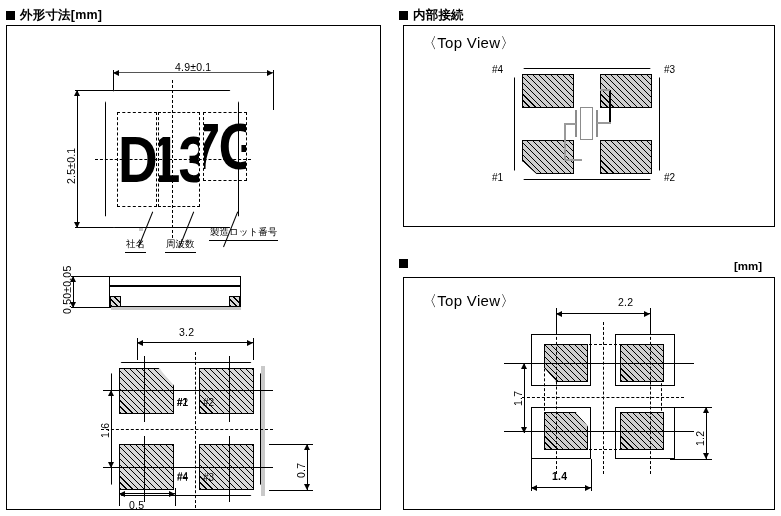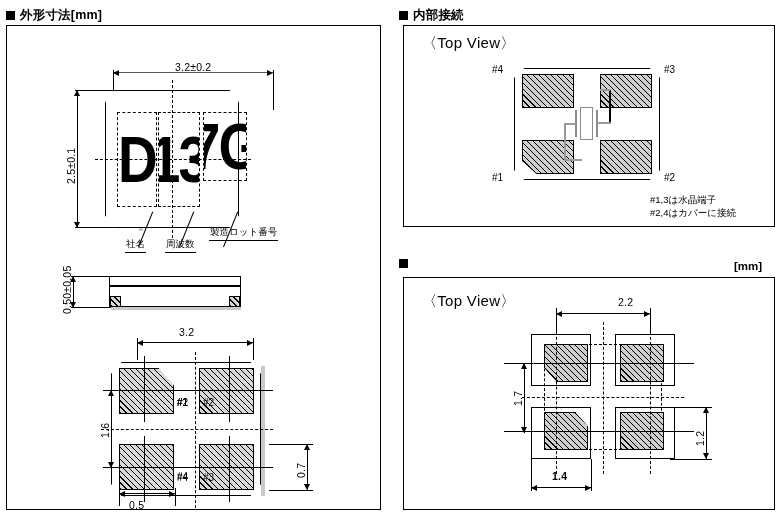--- a/index.html
+++ b/index.html
@@ -87,21 +87,21 @@
 </head>
 <body>
 
 <div class="abs sec-head" style="left:6px;top:7px;">
   <span class="sq"></span>
   <span>外形寸法[mm]</span>
 </div>
 
 <div class="abs frame" style="left:6px;top:25px;width:375px;height:485px;">
 
-  <div class="dim-txt" style="left:168px;top:35px;">3.2±0.2</div>
+  <div class="dim-txt" style="left:168px;top:35px;">4.9±0.1</div>
   <div class="ln hln thin" style="left:106px;top:46px;width:160px;"></div>
   <div class="arr arr-l" style="left:106px;top:44px;"></div>
   <div class="arr arr-r" style="left:260px;top:44px;"></div>
   <div class="ln vln" style="left:106px;top:44px;height:40px;"></div>
   <div class="ln vln" style="left:266px;top:44px;height:40px;"></div>
 
   <div class="dim-txt vert" style="left:58px;top:158px;transform:rotate(-90deg);">2.5±0.1</div>
   <div class="ln vln" style="left:70px;top:64px;height:138px;"></div>
   <div class="arr arr-u" style="left:67px;top:64px;"></div>
   <div class="arr arr-d" style="left:67px;top:196px;"></div>
@@ -228,24 +228,20 @@
   <div class="xtal-plate" style="left:192px;top:84px;width:2px;height:27px;"></div>
 
   <div class="wire" style="left:160px;top:133px;width:18px;height:2px;"></div>
   <div class="wire" style="left:160px;top:97px;width:2px;height:38px;"></div>
   <div class="wire" style="left:160px;top:97px;width:12px;height:2px;"></div>
 
   <div class="wire-d" style="left:205px;top:64px;width:2px;height:34px;"></div>
   <div class="wire" style="left:193px;top:96px;width:14px;height:2px;"></div>
   <div class="wire" style="left:196px;top:63px;width:10px;height:2px;"></div>
 
-  <div class="note" style="left:246px;top:168px;">
-    <div>#1,3は水晶端子</div>
-    <div>#2,4はカバーに接続</div>
-  </div>
 </div>
 
 <div class="abs sec-head" style="left:399px;top:259px;">
   <span class="sq"></span>
 </div>
 <div class="abs unit-tag" style="left:734px;top:260px;">[mm]</div>
 
 <div class="abs frame" style="left:403px;top:277px;width:372px;height:233px;">
 
   <div class="abs topview" style="left:18px;top:14px;">〈Top View〉</div>

